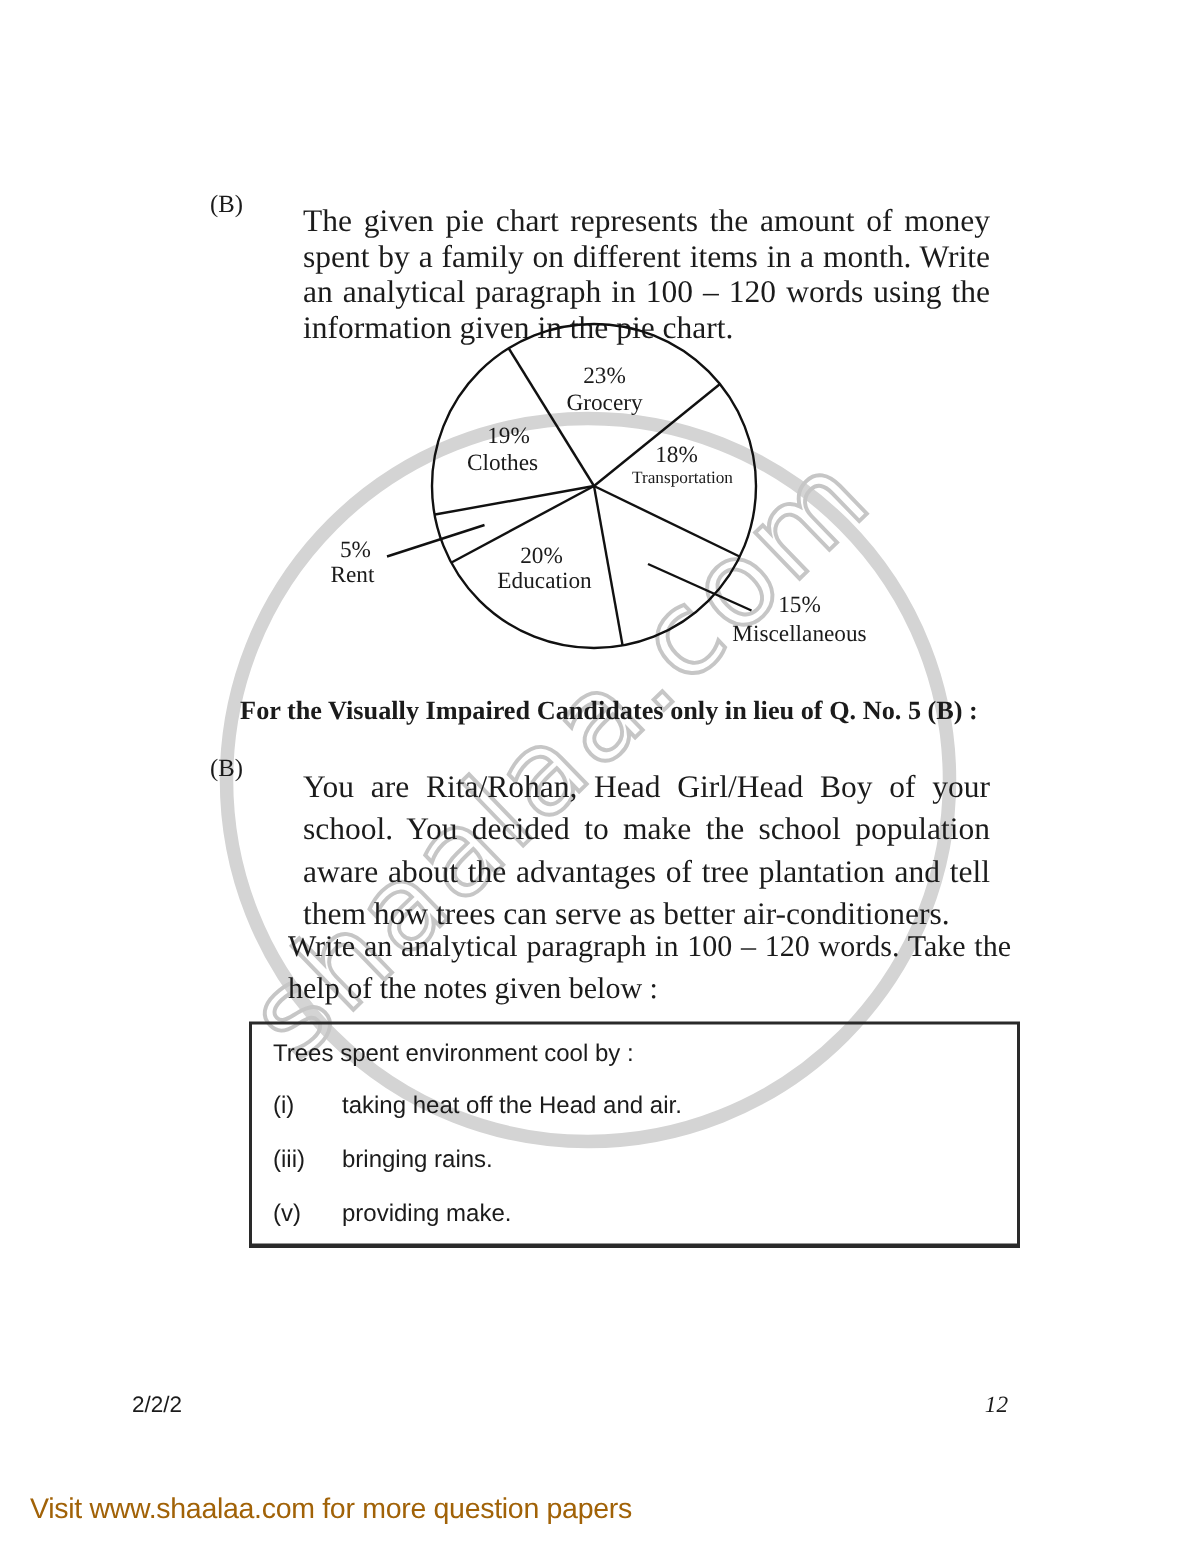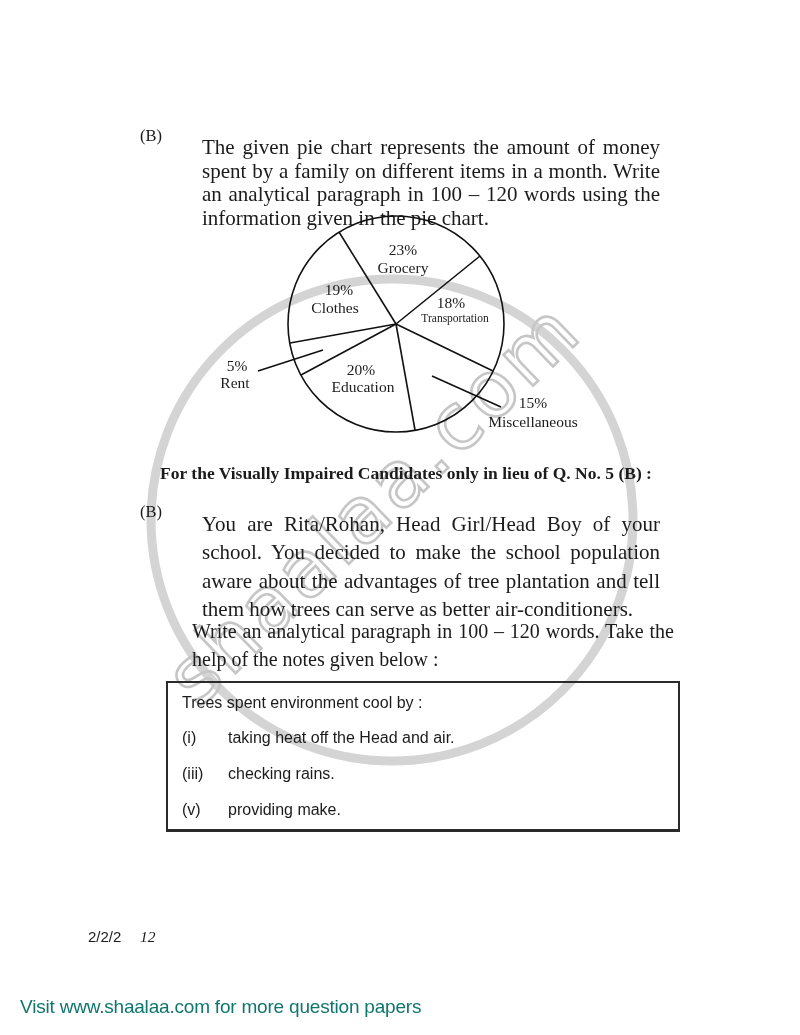--- a/index.html
+++ b/index.html
@@ -29,24 +29,24 @@
              border:2px solid #2a2a2a;border-bottom-width:3px;padding:6px 12px 6px 14px;
              font-family:"Liberation Sans",sans-serif;font-size:16px;line-height:27px;}
   .box-title{margin:0 0 8px 0;}
   .note-item{display:flex;margin-bottom:9px;}
   .note-item:last-child{margin-bottom:0;}
   .note-num{flex:0 0 46px;}
   .note-text{flex:1;text-align:justify;}
   
   .footer-code{position:absolute;left:88px;top:928px;font-family:Liberation Sans, sans-serif;
                font-size:15px;}
-  .footer-page{position:absolute;left:140px;top:928px;width:532px;text-align:left;
+  .footer-page{position:absolute;left:140px;top:928px;width:532px;text-align:right;
                font-style:italic;font-size:15.5px;}
   .bottom-caption{position:absolute;left:20px;top:996px;font-family:"Liberation Sans",sans-serif;
-                  font-size:19px;letter-spacing:-0.2px;color:#0f766e;}
+                  font-size:19px;letter-spacing:-0.2px;color:#a16207;}
 </style>
 </head>
 <body>
 
 <div class="sheet">
 
   <svg class="watermark" width="800" height="1035" viewBox="0 0 800 1035">
     <circle cx="392" cy="520" r="241" fill="none" stroke="#d4d4d4" stroke-width="9"></circle>
     <text x="392" y="522" text-anchor="middle" transform="rotate(-44 392 522)" font-family="DejaVu Sans, sans-serif" font-size="78" letter-spacing="4" fill="none" stroke="#c6c6c6" stroke-width="2.6">shaalaa.com</text>
   </svg>
@@ -93,21 +93,21 @@
   <p class="write-note layer">Write an analytical paragraph in 100 – 120 words. Take the help of the notes given below :</p>
 
   <div class="notes-box layer">
     <p class="box-title">Trees spent environment cool by :</p>
     <div class="note-item">
       <span class="note-num">(i)</span>
       <span class="note-text">taking heat off the Head and air.</span>
     </div>
     <div class="note-item">
       <span class="note-num">(iii)</span>
-      <span class="note-text">checking rains.</span>
+      <span class="note-text">bringing rains.</span>
     </div>
     <div class="note-item">
       <span class="note-num">(v)</span>
       <span class="note-text">providing make.</span>
     </div>
   </div>
 
   <div class="footer-code layer">2/2/2</div>
   <div class="footer-page layer">12</div>
 

